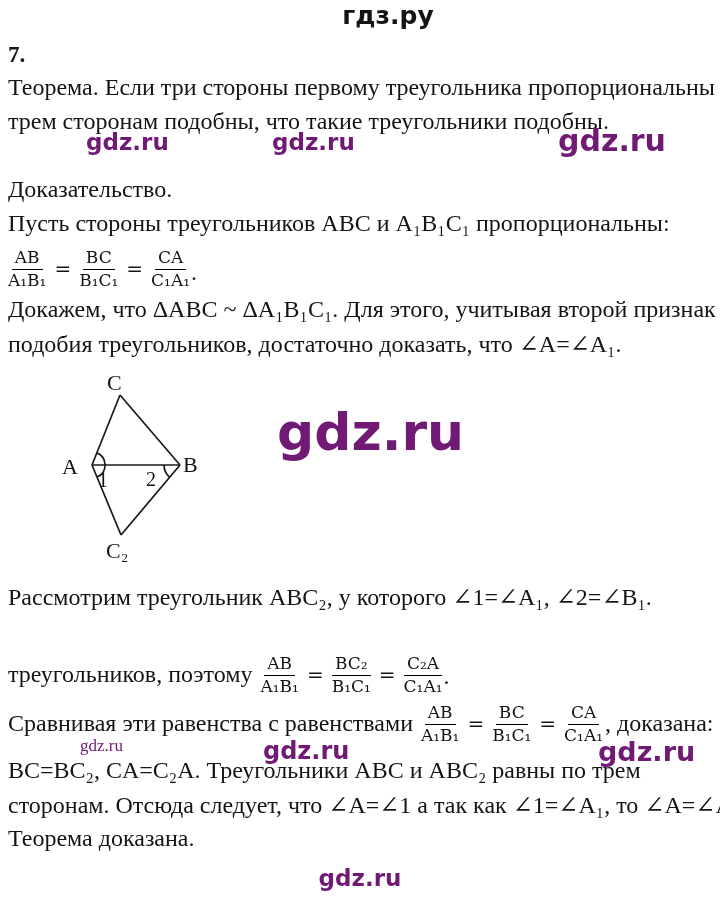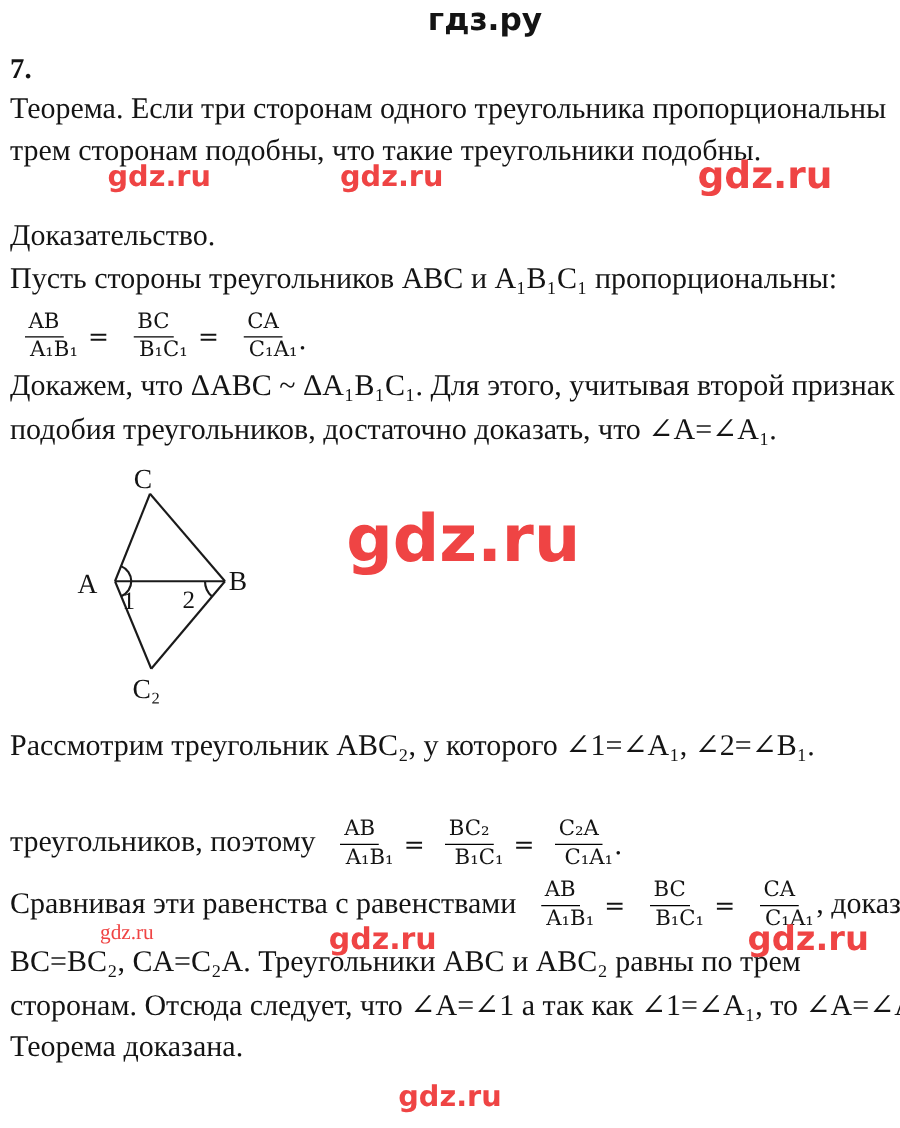--- a/index.html
+++ b/index.html
@@ -12,60 +12,60 @@
 
   .bl{position:absolute;left:8px;font-size:24px;line-height:1.15;white-space:nowrap;}
   .t1{top:74px}.t2{top:108px}
   .heading{top:176px}
   .premise{top:210px}
   .claim1{top:296px}.claim2{top:331px}
   .p4{top:584px}.p5{top:619px}
   .p8{top:757px}.p9{top:792px}.p10{top:825px}
 
   .wm{position:absolute;font-family:"DejaVu Sans","Liberation Sans",sans-serif;
-      font-weight:bold;color:#ef4444;line-height:1;white-space:nowrap;}
+      font-weight:bold;color:#701a75;line-height:1;white-space:nowrap;}
   .wm-r1a{left:86px;top:131px;font-size:23px}
   .wm-r1b{left:272px;top:131px;font-size:23px}
   .wm-r1c{left:558px;top:126px;font-size:30px}
   .wm-large{left:277px;top:406px;font-size:52px}
   .wm-r2a{left:80px;top:737px;font-size:17px;font-weight:400;
           font-family:"Liberation Serif","DejaVu Serif",serif}
   .wm-r2b{left:263px;top:739px;font-size:24px}
   .wm-r2c{left:598px;top:738px;font-size:27px}
   .wm-footer{left:0;width:100%;text-align:center;top:867px;font-size:23px}
 
   .eqline{position:absolute;display:flex;align-items:center;font-size:24px;line-height:1.15;}
   .eqpos1{left:8px;top:243px;height:52px}
   .p6{left:8px;top:651px;height:48px}
   .p7{left:8px;top:700px;height:48px}
 
   .frac{display:inline-flex;flex-direction:column;align-items:center;
         font-family:"DejaVu Serif","Liberation Serif",serif;font-size:17px;line-height:1.15;text-align:center;}
   .frac .num{border-bottom:1.5px solid #000;padding:0 3px 1px;}
-  .frac .den{padding-top:1px;margin-left:16px;}
+  .frac .den{padding-top:1px;}
   .eqs{margin:0 8px;font-size:20px;font-family:"DejaVu Serif",serif;}
   .period{align-self:flex-end;padding-bottom:8px;margin-left:1px;}
   .pretext{margin-right:8px;white-space:nowrap;}
   .posttext{margin-left:2px;white-space:nowrap;}
 
   svg.diagram{position:absolute;left:50px;top:368px;}
   svg.diagram line, svg.diagram path{stroke:#1a1a1a;stroke-width:1.7;fill:none;}
   svg.diagram text{font-family:"Liberation Serif","DejaVu Serif",serif;font-size:22px;fill:#141414;}
   svg.diagram text.small{font-size:20px;}
 </style>
 </head>
 <body>
 
 <div class="page">
 
   <div class="hdr">гдз.ру</div>
 
   <div class="pnum">7.</div>
 
-  <div class="bl t1">Теорема. Если три сторонам одного треугольника пропорциональны</div>
+  <div class="bl t1">Теорема. Если три стороны первому треугольника пропорциональны</div>
   <div class="bl t2">трем сторонам подобны, что такие треугольники подобны.</div>
 
   <span class="wm wm-r1a">gdz.ru</span>
   <span class="wm wm-r1b">gdz.ru</span>
   <span class="wm wm-r1c">gdz.ru</span>
 
   <div class="bl heading">Доказательство.</div>
   <div class="bl premise">Пусть стороны треугольников ABC и A₁B₁C₁ пропорциональны:</div>
 
   <div class="eqline eqpos1">

